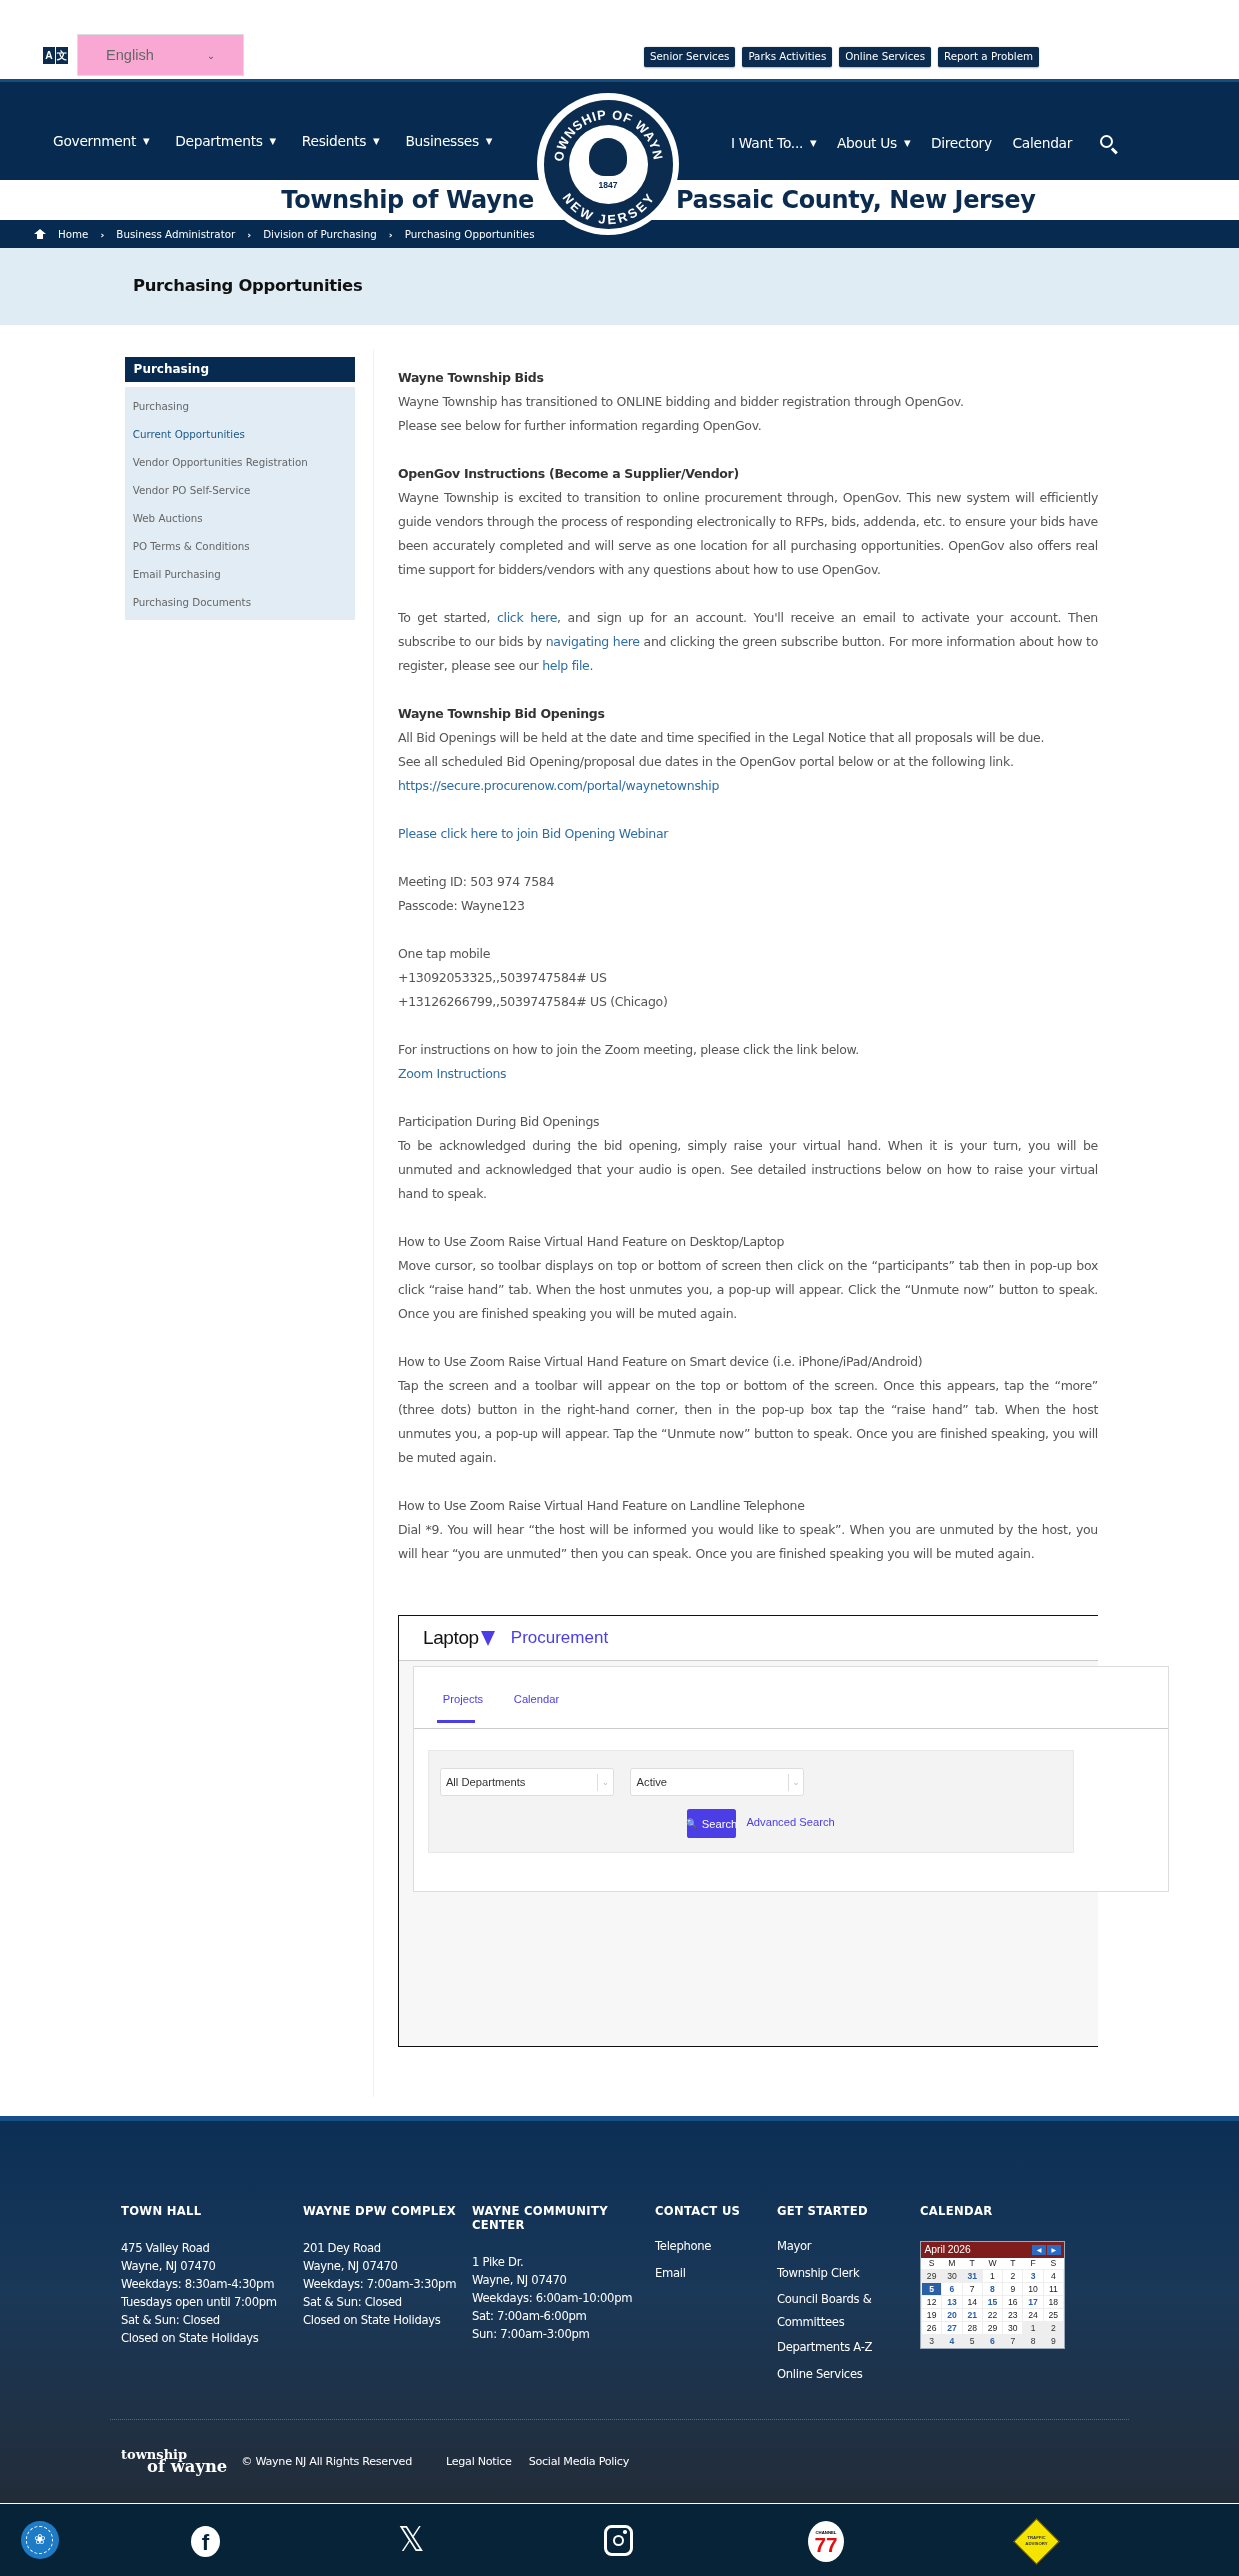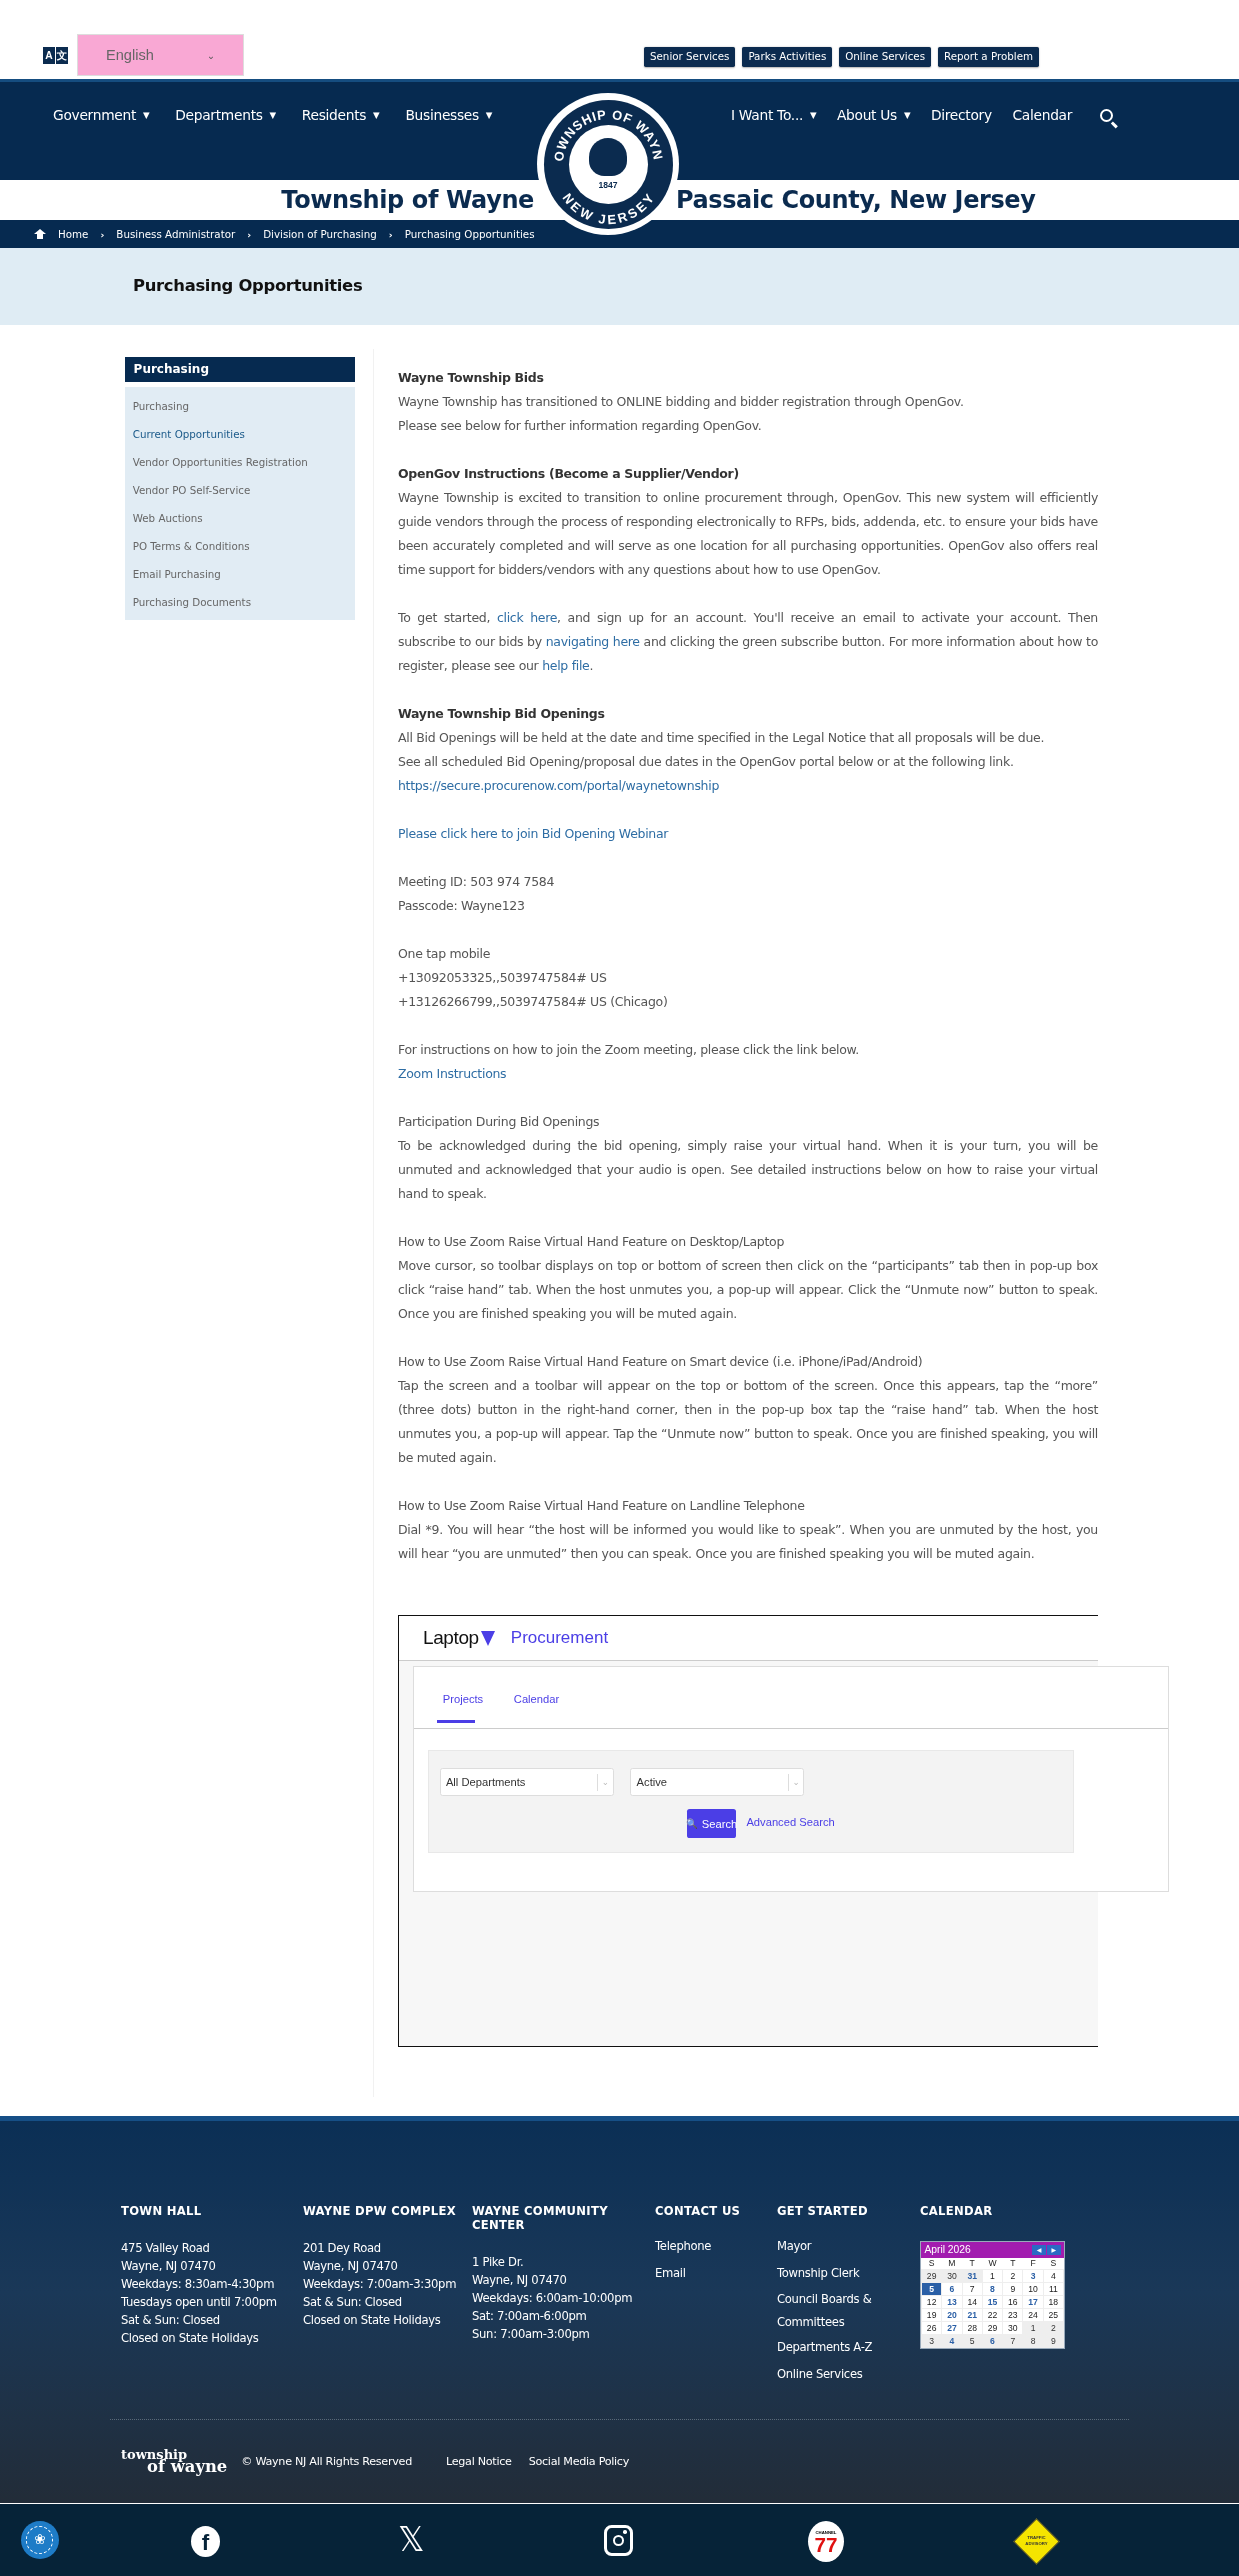--- a/index.html
+++ b/index.html
@@ -10,21 +10,21 @@
   .topbar { position: absolute; top: 0; left: 0; width: 1240px; height: 79px; background: #fff; }
   .translate-icon { position: absolute; left: 43px; top: 47px; display: flex; gap: 0.9px; }
   .translate-icon span { display: inline-block; width: 12px; height: 17px; background: #0b2b4f; color: #fff; font: bold 10.3px "Liberation Sans", sans-serif; text-align: center; line-height: 17px; }
   .lang-select { position: absolute; left: 77px; top: 34px; width: 167px; height: 42px; border: 0.9px solid #ddd; background: #f9a8d4; color: #666; font: 14.6px "Liberation Sans", sans-serif; padding: 0 28px; display: flex; align-items: center; justify-content: space-between; }
   .lang-select .chev { font-size: 9.5px; color: #555; }
   .quick-links { position: absolute; top: 47px; left: 644px; display: flex; gap: 6.9px; }
   .quick-links a { display: inline-block; background: #0b2b4f; color: #fff; font: 10.3px "DejaVu Sans", sans-serif; padding: 2.6px 6px; height: 20px; line-height: 13px; border-radius: 1.7px; box-shadow: 0 0.9px 1.7px rgba(0,0,0,.3); }
 
   
   .navbar { position: absolute; top: 79px; left: 0; width: 1240px; height: 101px; background: #062a50; border-top: 3.4px solid #154d80; }
-  .nav-left, .nav-right { position: absolute; top: 25px; display: flex; align-items: flex-start; }
+  .nav-left, .nav-right { position: absolute; top: 51px; display: flex; align-items: center; }
   .nav-left { left: 53px; gap: 26px; }
   .nav-right { left: 731px; gap: 20.7px; }
   .nav-item { color: #fff; font: 13.8px "DejaVu Sans", sans-serif; letter-spacing: -0.3px; display: flex; align-items: center; gap: 6.9px; }
   .nav-item .caret { font-size: 8.6px; }
   .search-icon-wrap { margin-left: 5.2px; width: 20.7px; height: 20.7px; position: relative; }
   .search-icon-wrap .circle { position: absolute; left: 1.7px; top: 1.7px; width: 13.8px; height: 13.8px; border: 2.6px solid #fff; border-radius: 50%; }
   .search-icon-wrap .handle { position: absolute; left: 13.8px; top: 13.8px; width: 6.9px; height: 2.6px; background: #fff; transform: rotate(45deg); transform-origin: left; }
 
   
   .title-band { position: absolute; top: 180px; left: 0; width: 1240px; height: 40px; background: #fff; }
@@ -86,21 +86,21 @@
   .og-search-btn { position: absolute; left: 258px; top: 58px; width: 49px; height: 29px; background: #4b3ee6; color: #fff; border-radius: 2.6px; font: 11.2px "Liberation Sans", sans-serif; display: flex; align-items: center; justify-content: center; gap: 3.4px; }
   .og-adv { position: absolute; left: 317px; top: 65px; font: 11.2px "Liberation Sans", sans-serif; color: #4b3ee6; }
 
   
   .footer { position: absolute; top: 2116px; left: 0; width: 1240px; height: 387px; background: linear-gradient(180deg, #0b2f55 0%, #1a3858 45%, #222c38 100%); border-top: 5.2px solid #164f86; }
   .f-col { position: absolute; top: 84px; color: #fff; }
   .f-head { font: bold 11.6px "DejaVu Sans", sans-serif; letter-spacing: 0.3px; line-height: 13.8px; margin-bottom: 20.7px; }
   .f-line { font: 11.6px "DejaVu Sans", sans-serif; line-height: 18px; letter-spacing: -0.3px; }
   .f-link { display: block; color: #fff; font: 11.6px "DejaVu Sans", sans-serif; line-height: 27.6px; letter-spacing: -0.3px; }
   .cal { position: absolute; left: 920px; top: 2241px; width: 145px; border: 0.9px solid #9ab; background: #fff; font: 8.6px "Liberation Sans", sans-serif; }
-  .cal-head { background: #a21caf; color: #fff; height: 15.5px; display: flex; align-items: center; justify-content: space-between; padding: 0 3.4px; font-size: 10.3px; }
+  .cal-head { background: #7f1d1d; color: #fff; height: 15.5px; display: flex; align-items: center; justify-content: space-between; padding: 0 3.4px; font-size: 10.3px; }
   .cal-nav { display: flex; gap: 0.9px; }
   .cal-nav span { width: 13.8px; height: 10.3px; background: #2a6bc4; color: #fff; font-size: 6px; text-align: center; line-height: 10.3px; }
   .cal table { border-collapse: collapse; width: 100%; }
   .cal th { font-weight: normal; color: #222; height: 12px; text-align: center; }
   .cal td { height: 13px; text-align: center; color: #222; border: 0.9px solid #eee; }
   .cal td.o { background: #eee; color: #333; }
   .cal td.ev { color: #2a5fa6; font-weight: bold; }
   .cal td.today { background: #2a5fa6; color: #fff; font-weight: bold; }
   .f-divider { position: absolute; top: 2419px; left: 110px; width: 1019px; border-top: 0.9px dotted #5a6a7a; }
   .f-bottom { position: absolute; top: 2449px; left: 121px; display: flex; align-items: center; color: #fff; }

